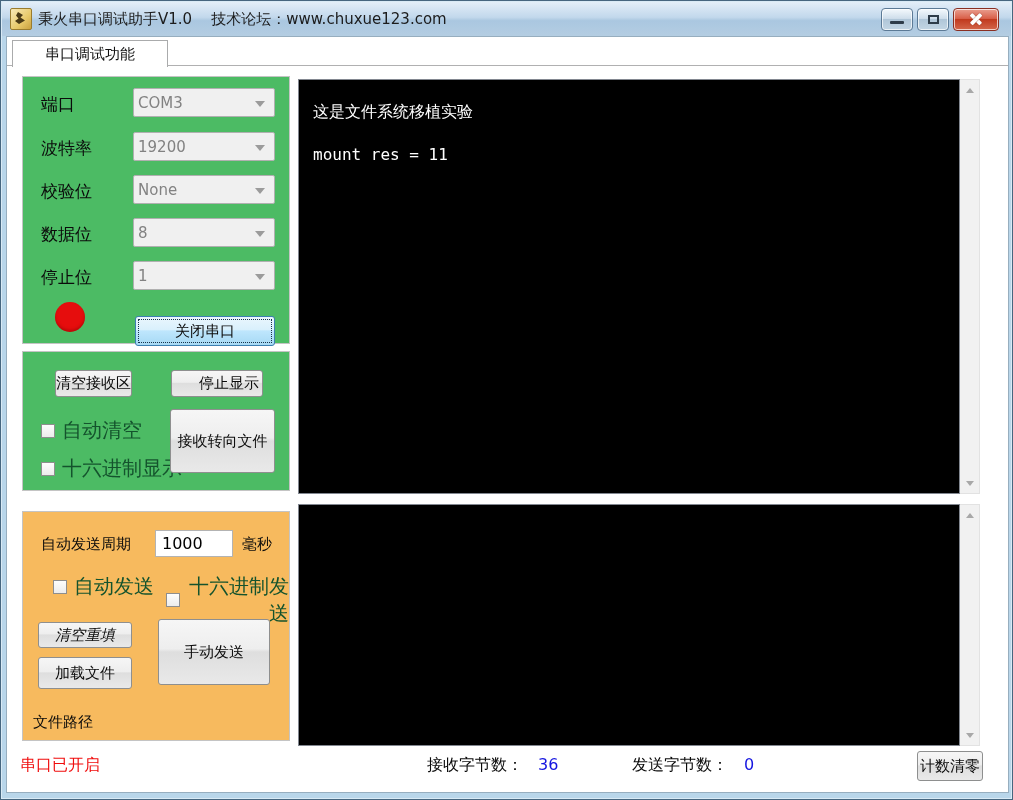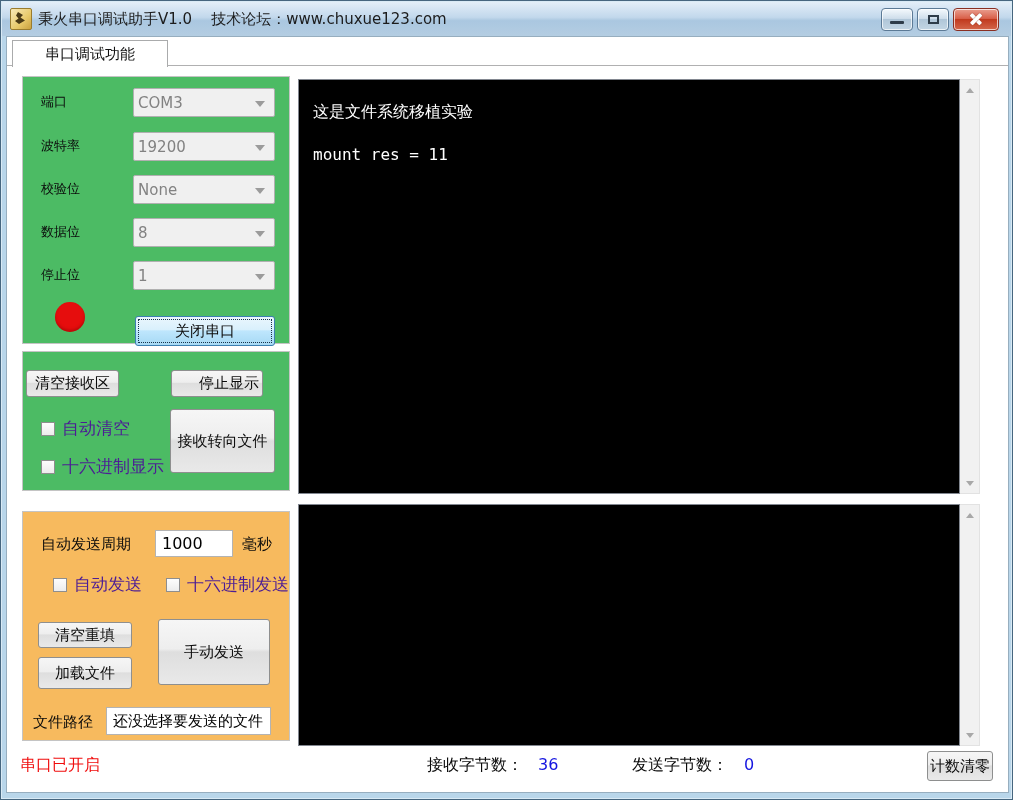--- a/index.html
+++ b/index.html
@@ -69,21 +69,21 @@
     position:absolute; left:5px; top:3px; height:27px;
     padding:0 32px; background:#fff;
     border:1px solid #aaabac; border-bottom:none;
     font-size:15px; color:#111; display:flex; align-items:center; z-index:2;
     cursor:default;
   }
   
   .panel { position:absolute; border:1px solid #c4c4c4; }
   .panel.green  { background:#4cbb64; }
   .panel.orange { background:#f7ba5e; }
-  .p-label { position:absolute; font-size:13px; color:#0b0b0b; }
+  .p-label { position:absolute; font-size:17px; color:#0b0b0b; }
   
   .dd {
     position:absolute; height:29px; width:142px;
     background:#f0f0f0; border:1px solid #b0b0b0; border-radius:2px;
     font-size:15px; color:#828282; display:flex; align-items:center;
     padding-left:4px; cursor:default;
   }
   .dd .arrow {
     position:absolute; right:9px; top:12px; width:0; height:0;
     border-left:5px solid transparent; border-right:5px solid transparent;
@@ -100,21 +100,21 @@
     border:1px solid #3c7fb1;
     background: linear-gradient(#eaf6fd, #d9f0fc 45%, #bee6fd 50%, #a6d9f4);
     outline:1px dotted #16344a; outline-offset:-4px;margin-top:12px;
   }
   
   .cb { position:absolute; display:flex; align-items:center; gap:7px; cursor:pointer; }
   .cb .box {
     width:14px; height:14px; background:linear-gradient(#fdfdfd,#ececec);
     border:1px solid #8e8e8e; flex:none;
   }
-  .cb .cbl { font-size:17px; color:#4c1d95;text-align:right; }
+  .cb .cbl { font-size:20px; color:#14532d;text-align:right; }
   
   .tinput {
     position:absolute; background:#fff; border:1px solid #b3b3b3;
     font-size:16px; color:#000; padding:0 6px; font-family:inherit;
   }
   .dot {
     position:absolute; width:30px; height:30px; border-radius:50%;
     background:#e60d0d; box-shadow: inset 0 -2px 3px rgba(120,0,0,.4);
   }
   
@@ -193,21 +193,21 @@
       <div class="dd" style="left:110px; top:184px;">
         <span>1</span>
           <span class="arrow"></span>
         </div>
 
       <div class="dot" style="left:32px; top:225px;"></div>
       <button class="btn focused" style="left:112px; top:227px; width:140px; height:30px;">关闭串口</button>
     </div>
 
     <div class="panel green" style="left:15px; top:314px; width:268px; height:140px;">
-      <button class="btn" style="left:3px; top:18px; width:93px; height:27px;">清空接收区</button>
+      <button class="btn" style="left:32px; top:18px; width:77px; height:27px;">清空接收区</button>
       <button class="btn" style="left:148px; top:18px; width:92px; height:27px;padding-left:24px;">停止显示</button>
       <div class="cb" style="left:18px; top:65px;">
         <span class="box"></span>
         <span class="cbl">自动清空</span>
       </div>
       <div class="cb" style="left:18px; top:103px;">
         <span class="box"></span>
         <span class="cbl">十六进制显示</span>
       </div>
       <button class="btn" style="left:147px; top:57px; width:105px; height:64px;">接收转向文件</button>
@@ -220,26 +220,25 @@
 
       <div class="cb" style="left:30px; top:61px;">
         <span class="box"></span>
         <span class="cbl">自动发送</span>
       </div>
       <div class="cb" style="left:143px; top:61px;">
         <span class="box"></span>
         <span class="cbl">十六进制发送</span>
       </div>
 
-      <button class="btn" style="left:15px; top:110px; width:94px; height:26px;">清空重填</button>
+      <button class="btn" style="left:15px; top:110px; width:94px; height:26px;font-style:italic;">清空重填</button>
       <button class="btn" style="left:15px; top:145px; width:94px; height:32px;">加载文件</button>
       <button class="btn" style="left:135px; top:107px; width:112px; height:66px;">手动发送</button>
 
       <div class="p-label" style="left:10px; top:201px; font-size:15px;">文件路径</div>
-      <div class="tinput" style="left:83px; top:195px; width:165px; height:28px; display:flex; align-items:center; font-size:15px;">还没选择要发送的文件</div>
     </div>
 
     <div class="term-wrap" style="left:291px; top:42px; width:814px; height:415px;">
       <div class="term" style="width:662px; height:415px;">
         <div class="tline">这是文件系统移植实验</div>
         <div class="gap"></div>
         <div class="tline">mount res = 11</div>
       </div>
       <div class="vscroll" style="height:415px;">
         <div class="sarrow up">
@@ -263,16 +262,16 @@
             <div class="tri-down"></div>
           </div>
       </div>
     </div>
 
     <div class="status-item status-red" style="left:13px; top:718px;">串口已开启</div>
     <div class="status-item" style="left:420px; top:718px;">接收字节数：</div>
     <div class="status-item status-blue" style="left:531px; top:718px;">36</div>
     <div class="status-item" style="left:625px; top:718px;">发送字节数：</div>
     <div class="status-item status-blue" style="left:737px; top:718px;">0</div>
-    <button class="btn" style="left:910px; top:714px; width:66px; height:30px;margin-left:10px;">计数清零</button>
+    <button class="btn" style="left:910px; top:714px; width:66px; height:30px;">计数清零</button>
 
   </div>
 </div>
 
 </body></html>

